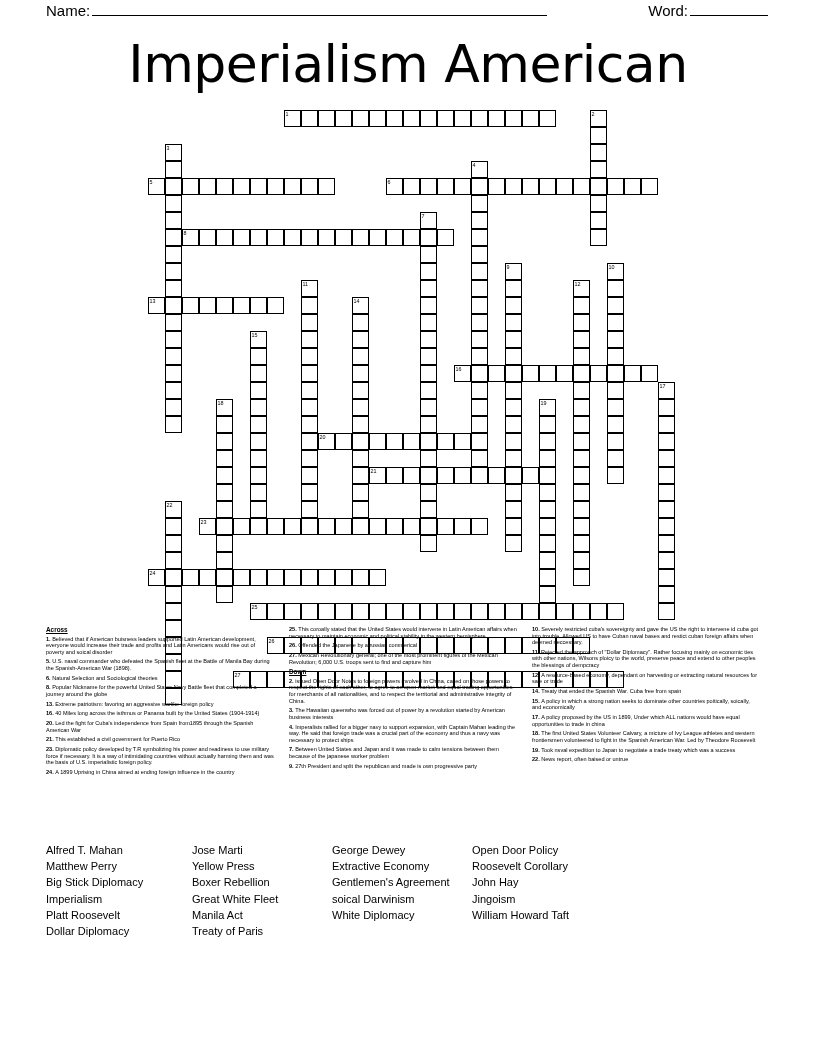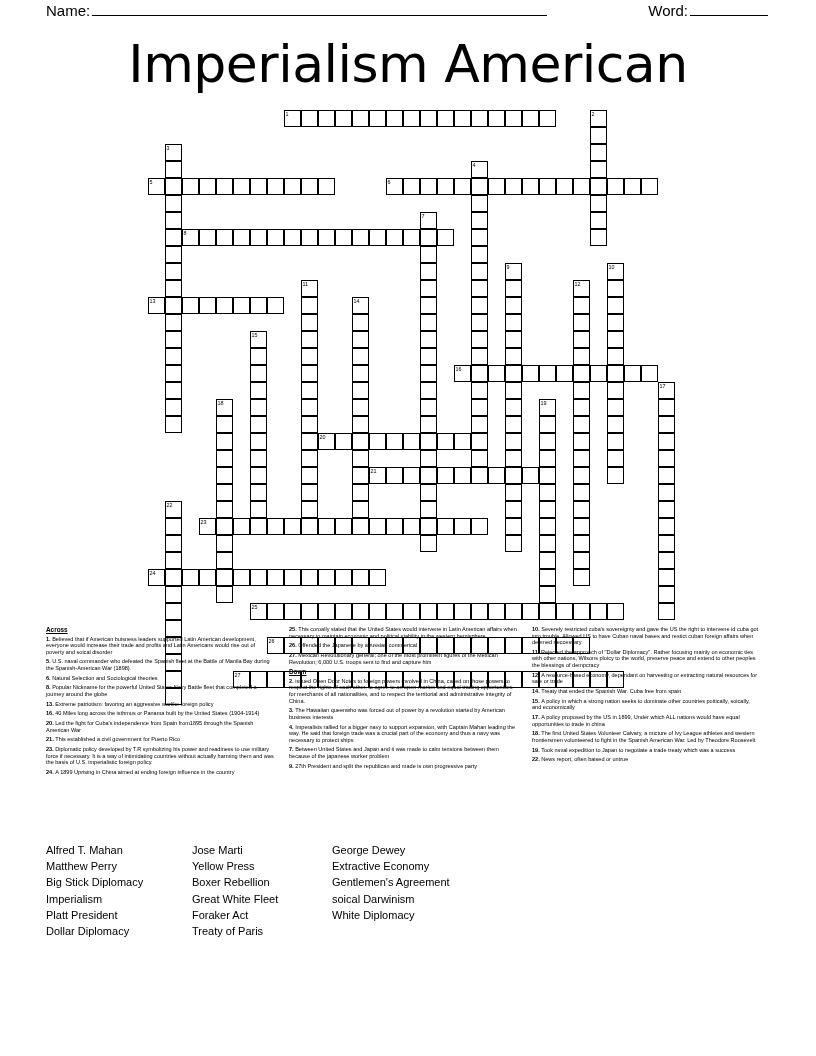--- a/index.html
+++ b/index.html
@@ -547,32 +547,39 @@
     </div>
 </div>
 
 <div id="wordbank">
   <div class="wb-grid">
       <div class="wb-col wb-c1">
         <div class="wb-item">Alfred T. Mahan</div>
         <div class="wb-item">Matthew Perry</div>
         <div class="wb-item">Big Stick Diplomacy</div>
         <div class="wb-item">Imperialism</div>
-        <div class="wb-item">Platt President</div>
+        <div class="wb-item">Platt Roosevelt</div>
         <div class="wb-item">Dollar Diplomacy</div>
       </div>
       <div class="wb-col wb-c2">
         <div class="wb-item">Jose Marti</div>
         <div class="wb-item">Yellow Press</div>
         <div class="wb-item">Boxer Rebellion</div>
         <div class="wb-item">Great White Fleet</div>
-        <div class="wb-item">Foraker Act</div>
+        <div class="wb-item">Manila Act</div>
         <div class="wb-item">Treaty of Paris</div>
       </div>
       <div class="wb-col wb-c3">
         <div class="wb-item">George Dewey</div>
         <div class="wb-item">Extractive Economy</div>
         <div class="wb-item">Gentlemen's Agreement</div>
         <div class="wb-item">soical Darwinism</div>
         <div class="wb-item">White Diplomacy</div>
       </div>
+      <div class="wb-col wb-c5">
+        <div class="wb-item">Open Door Policy</div>
+        <div class="wb-item">Roosevelt Corollary</div>
+        <div class="wb-item">John Hay</div>
+        <div class="wb-item">Jingoism</div>
+        <div class="wb-item">William Howard Taft</div>
+      </div>
     </div>
 </div>
 
 </body></html>

